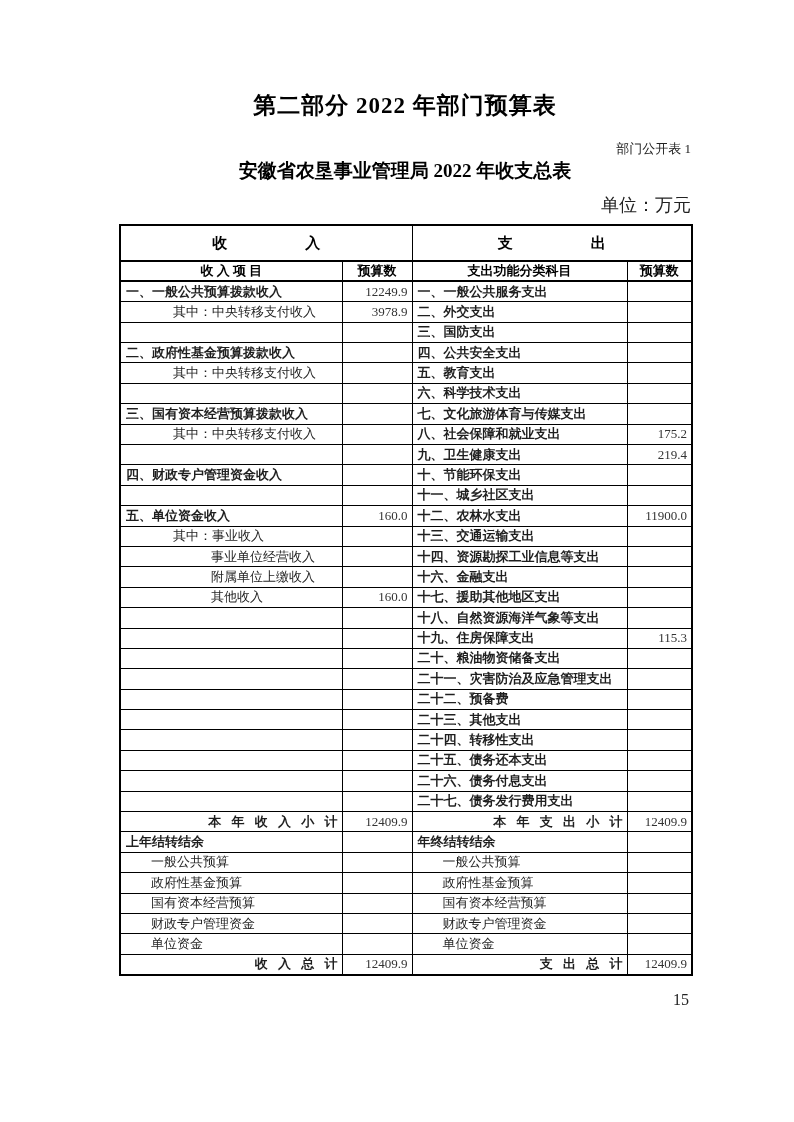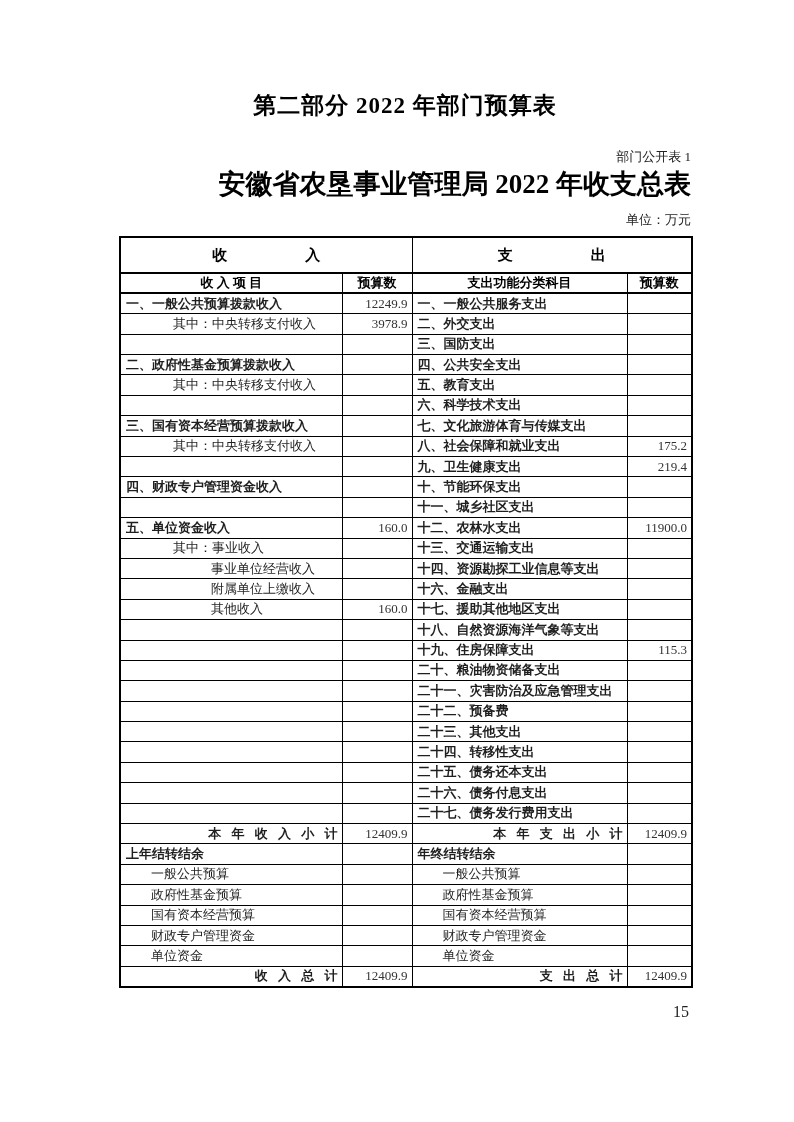--- a/index.html
+++ b/index.html
@@ -5,28 +5,28 @@
   * { margin:0; padding:0; box-sizing:border-box; }
   html,body { background:#888; }
   .page {
     position:relative; width:794px; height:1122px; margin:0 auto;
     background:#ffffff; overflow:hidden;
     font-family:"Liberation Serif","DejaVu Serif",serif; color:#1a1a1a;
   }
   .content { width:572px; margin-left:119px; padding-top:90px; }
   .section-title {
     font-size:23px; font-weight:bold; text-align:center;
-    letter-spacing:1px; color:#000; margin-bottom:27px; white-space:nowrap;
+    letter-spacing:1px; color:#000; margin-bottom:19px; white-space:nowrap;
   }
   .table-label { font-size:13px; text-align:right; color:#222; }
   .table-title {
-    font-size:27px; font-weight:bold; text-align:right;
+    font-size:19px; font-weight:bold; text-align:center;
     color:#000; margin-bottom:9px; white-space:nowrap;
   }
-  .unit-label { font-size:13px; text-align:right; color:#222; margin-bottom:7px; }
+  .unit-label { font-size:18px; text-align:right; color:#222; margin-bottom:7px; }
   table.budget {
     border-collapse:collapse; table-layout:fixed; width:572px;
     border:2px solid #000;
   }
   col.c1 { width:222px; } col.c2 { width:70px; }
   col.c3 { width:215px; } col.c4 { width:65px; }
   th, td {
     border:1px solid #000; height:20.4px; padding:0 4px;
     font-size:13px; line-height:1.1; white-space:nowrap; overflow:hidden;
     vertical-align:middle;

